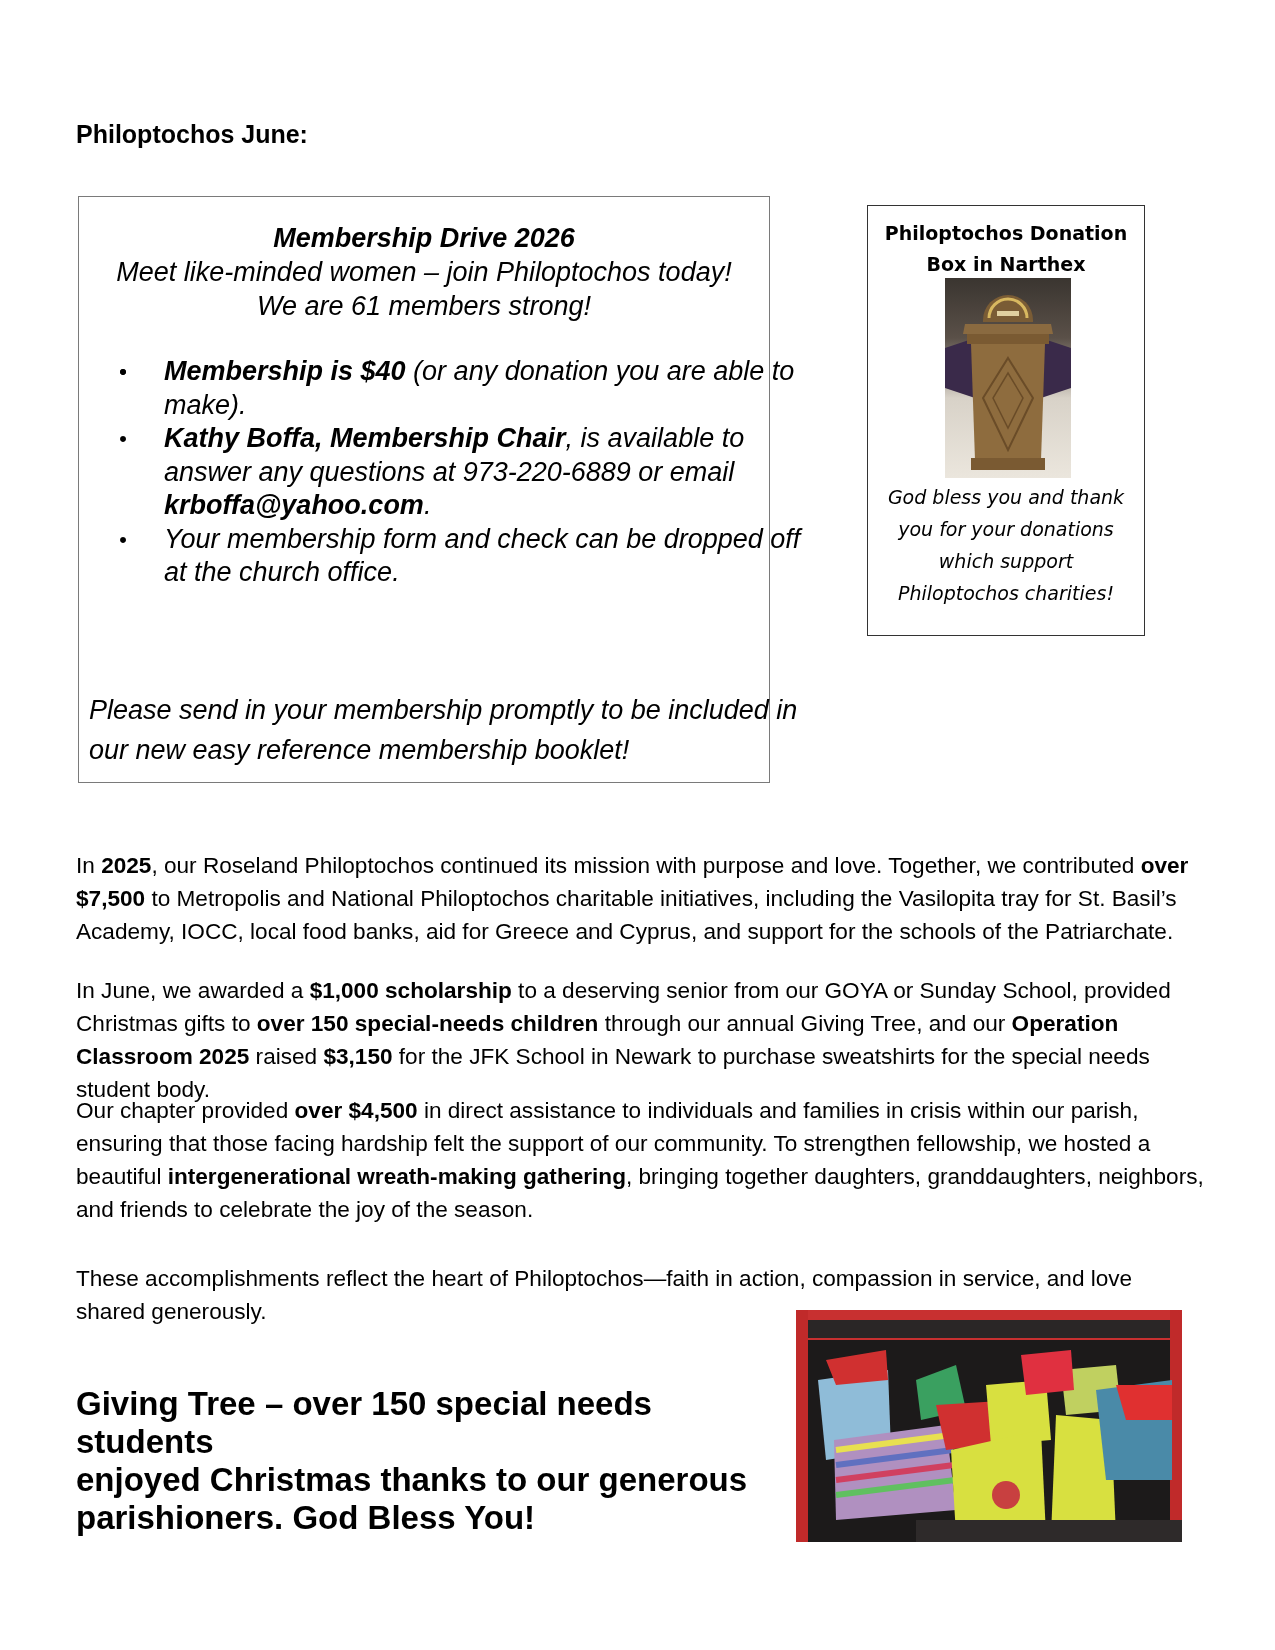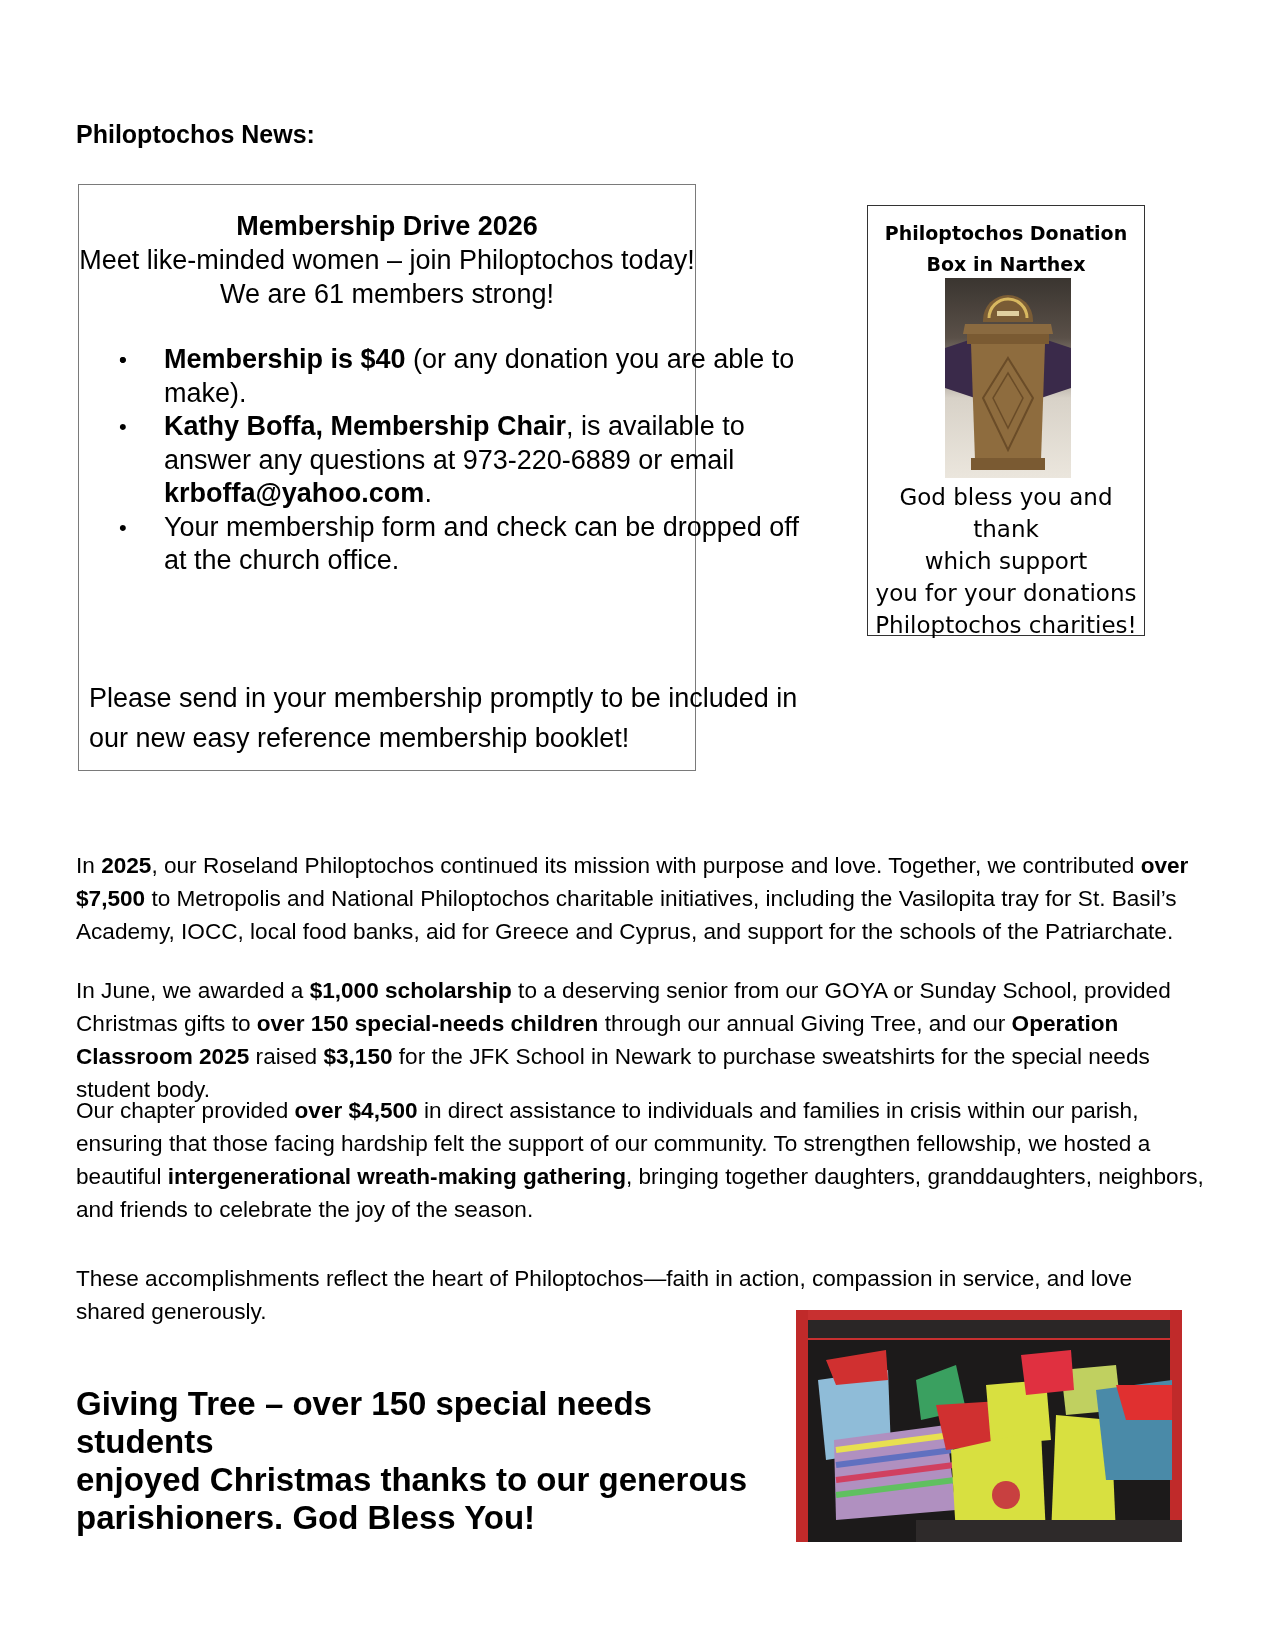--- a/index.html
+++ b/index.html
@@ -2,50 +2,50 @@
 <html><head>
 <meta charset="utf-8">
 <style>
   html, body { margin: 0; padding: 0; background: #ffffff; }
   body { width: 1275px; height: 1650px; position: relative; overflow: hidden; color: #000; }
   .arial { font-family: "Liberation Sans", sans-serif; }
   .calibri { font-family: "DejaVu Sans", sans-serif; }
 
   #title { position: absolute; left: 76px; top: 120px; font-size: 25px; font-weight: bold; }
 
-  #drive-box { position: absolute; left: 78px; top: 184px; width: 618px; height: 587px;
-    border: 1.5px solid #7a7a7a; box-sizing: border-box; }
+  #drive-box { position: absolute; left: 78px; top: 196px; width: 692px; height: 587px;
+    border: 1.5px solid #7a7a7a; box-sizing: border-box; font-style: italic; }
   #drive-head { position: absolute; left: 0; right: 0; top: 24px; text-align: center; font-size: 27px; line-height: 34px; }
   #drive-head .h { font-weight: bold; }
   #drive-list { position: absolute; left: 0; top: 158px; margin: 0; padding: 0; list-style: none; font-size: 27px; line-height: 33.5px; }
   #drive-list li { position: relative; padding-left: 85px; width: 640px; }
   #drive-list li .bullet { position: absolute; left: 40px; top: 0; font-size: 22px; }
   #drive-foot { position: absolute; left: 10px; top: 493px; width: 740px; font-size: 27px; line-height: 40px; }
 
   #donation-box { position: absolute; left: 867px; top: 205px; width: 278px; height: 431px;
     border: 1.5px solid #333; box-sizing: border-box; text-align: center; padding-left: 48px; }
   #donation-title { position: absolute; left: 0; right: 0; top: 12px; font-size: 19px; line-height: 31px; font-weight: bold; }
   #podium-img { position: absolute; left: 77px; top: 72px; width: 126px; height: 200px;
     background: linear-gradient(180deg,#3a3530 0%,#5a5048 30%,#d8d2c8 60%,#ebe6dd 100%); overflow: hidden; }
-  #donation-msg { position: absolute; left: 0; right: 0; top: 275px; font-size: 23px; line-height: 32px; }
+  #donation-msg { position: absolute; left: 0; right: 0; top: 275px; font-size: 19px; line-height: 32px; font-style: italic; }
 
   .para { position: absolute; left: 76px; width: 1130px; font-size: 22.6px; line-height: 33px; }
   #p1 { top: 806px; margin-top: 43px; }
   #p2 { top: 932px; margin-top: 42px; }
   #p3 { top: 1094px; }
   #p4 { top: 1262px; }
 
   #giving { position: absolute; left: 76px; top: 1385px; width: 700px; font-size: 33px; font-weight: bold; line-height: 38px; }
 
   #trunk-img { position: absolute; left: 796px; top: 1310px; width: 386px; height: 232px; overflow: hidden; background: #1f1c1c; }
 </style>
 </head>
 <body>
 
-<div id="title" class="arial">Philoptochos News:</div>
+<div id="title" class="arial">Philoptochos June:</div>
 
 <div id="drive-box" class="arial">
   <div id="drive-head">
     <div class="h">Membership Drive 2026</div>
     <div>Meet like-minded women – join Philoptochos today!</div>
     <div>We are 61 members strong!</div>
   </div>
   <ul id="drive-list">
     <li>
       <span class="bullet">•</span>
@@ -81,22 +81,22 @@
       <polygon points="20,46 106,46 108,56 18,56" fill="#8a6a40"></polygon>
       <rect x="22" y="56" width="82" height="10" fill="#7a5a32"></rect>
       <polygon points="26,66 100,66 96,182 30,182" fill="#8e6c3e"></polygon>
       <polygon points="63,80 88,120 63,172 38,120" fill="none" stroke="#6a4c28" stroke-width="2"></polygon>
       <polygon points="63,95 78,120 63,150 48,120" fill="none" stroke="#6a4c28" stroke-width="1.5"></polygon>
       <rect x="26" y="180" width="74" height="12" fill="#7a5a32"></rect>
     </svg>
   </div>
   <div id="donation-msg">
     <div>God bless you and thank</div>
+    <div>you for your donations</div>
     <div>which support</div>
-    <div>you for your donations</div>
     <div>Philoptochos charities!</div>
   </div>
 </div>
 
 <div id="p1" class="para arial"><span>In </span><b>2025</b><span>, our Roseland Philoptochos continued its mission with purpose and love. Together, we contributed </span><b>over $7,500</b><span> to Metropolis and National Philoptochos charitable initiatives, including the Vasilopita tray for St. Basil’s Academy, IOCC, local food banks, aid for Greece and Cyprus, and support for the schools of the Patriarchate.</span></div>
 
 <div id="p2" class="para arial"><span>In June, we awarded a </span><b>$1,000 scholarship</b><span> to a deserving senior from our GOYA or Sunday School, provided Christmas gifts to </span><b>over 150 special-needs children</b><span> through our annual Giving Tree, and our </span><b>Operation Classroom 2025</b><span> raised </span><b>$3,150</b><span> for the JFK School in Newark to purchase sweatshirts for the special needs student body.</span></div>
 
 <div id="p3" class="para arial"><span>Our chapter provided </span><b>over $4,500</b><span> in direct assistance to individuals and families in crisis within our parish, ensuring that those facing hardship felt the support of our community. To strengthen fellowship, we hosted a beautiful </span><b>intergenerational wreath-making gathering</b><span>, bringing together daughters, granddaughters, neighbors, and friends to celebrate the joy of the season.</span></div>
 

